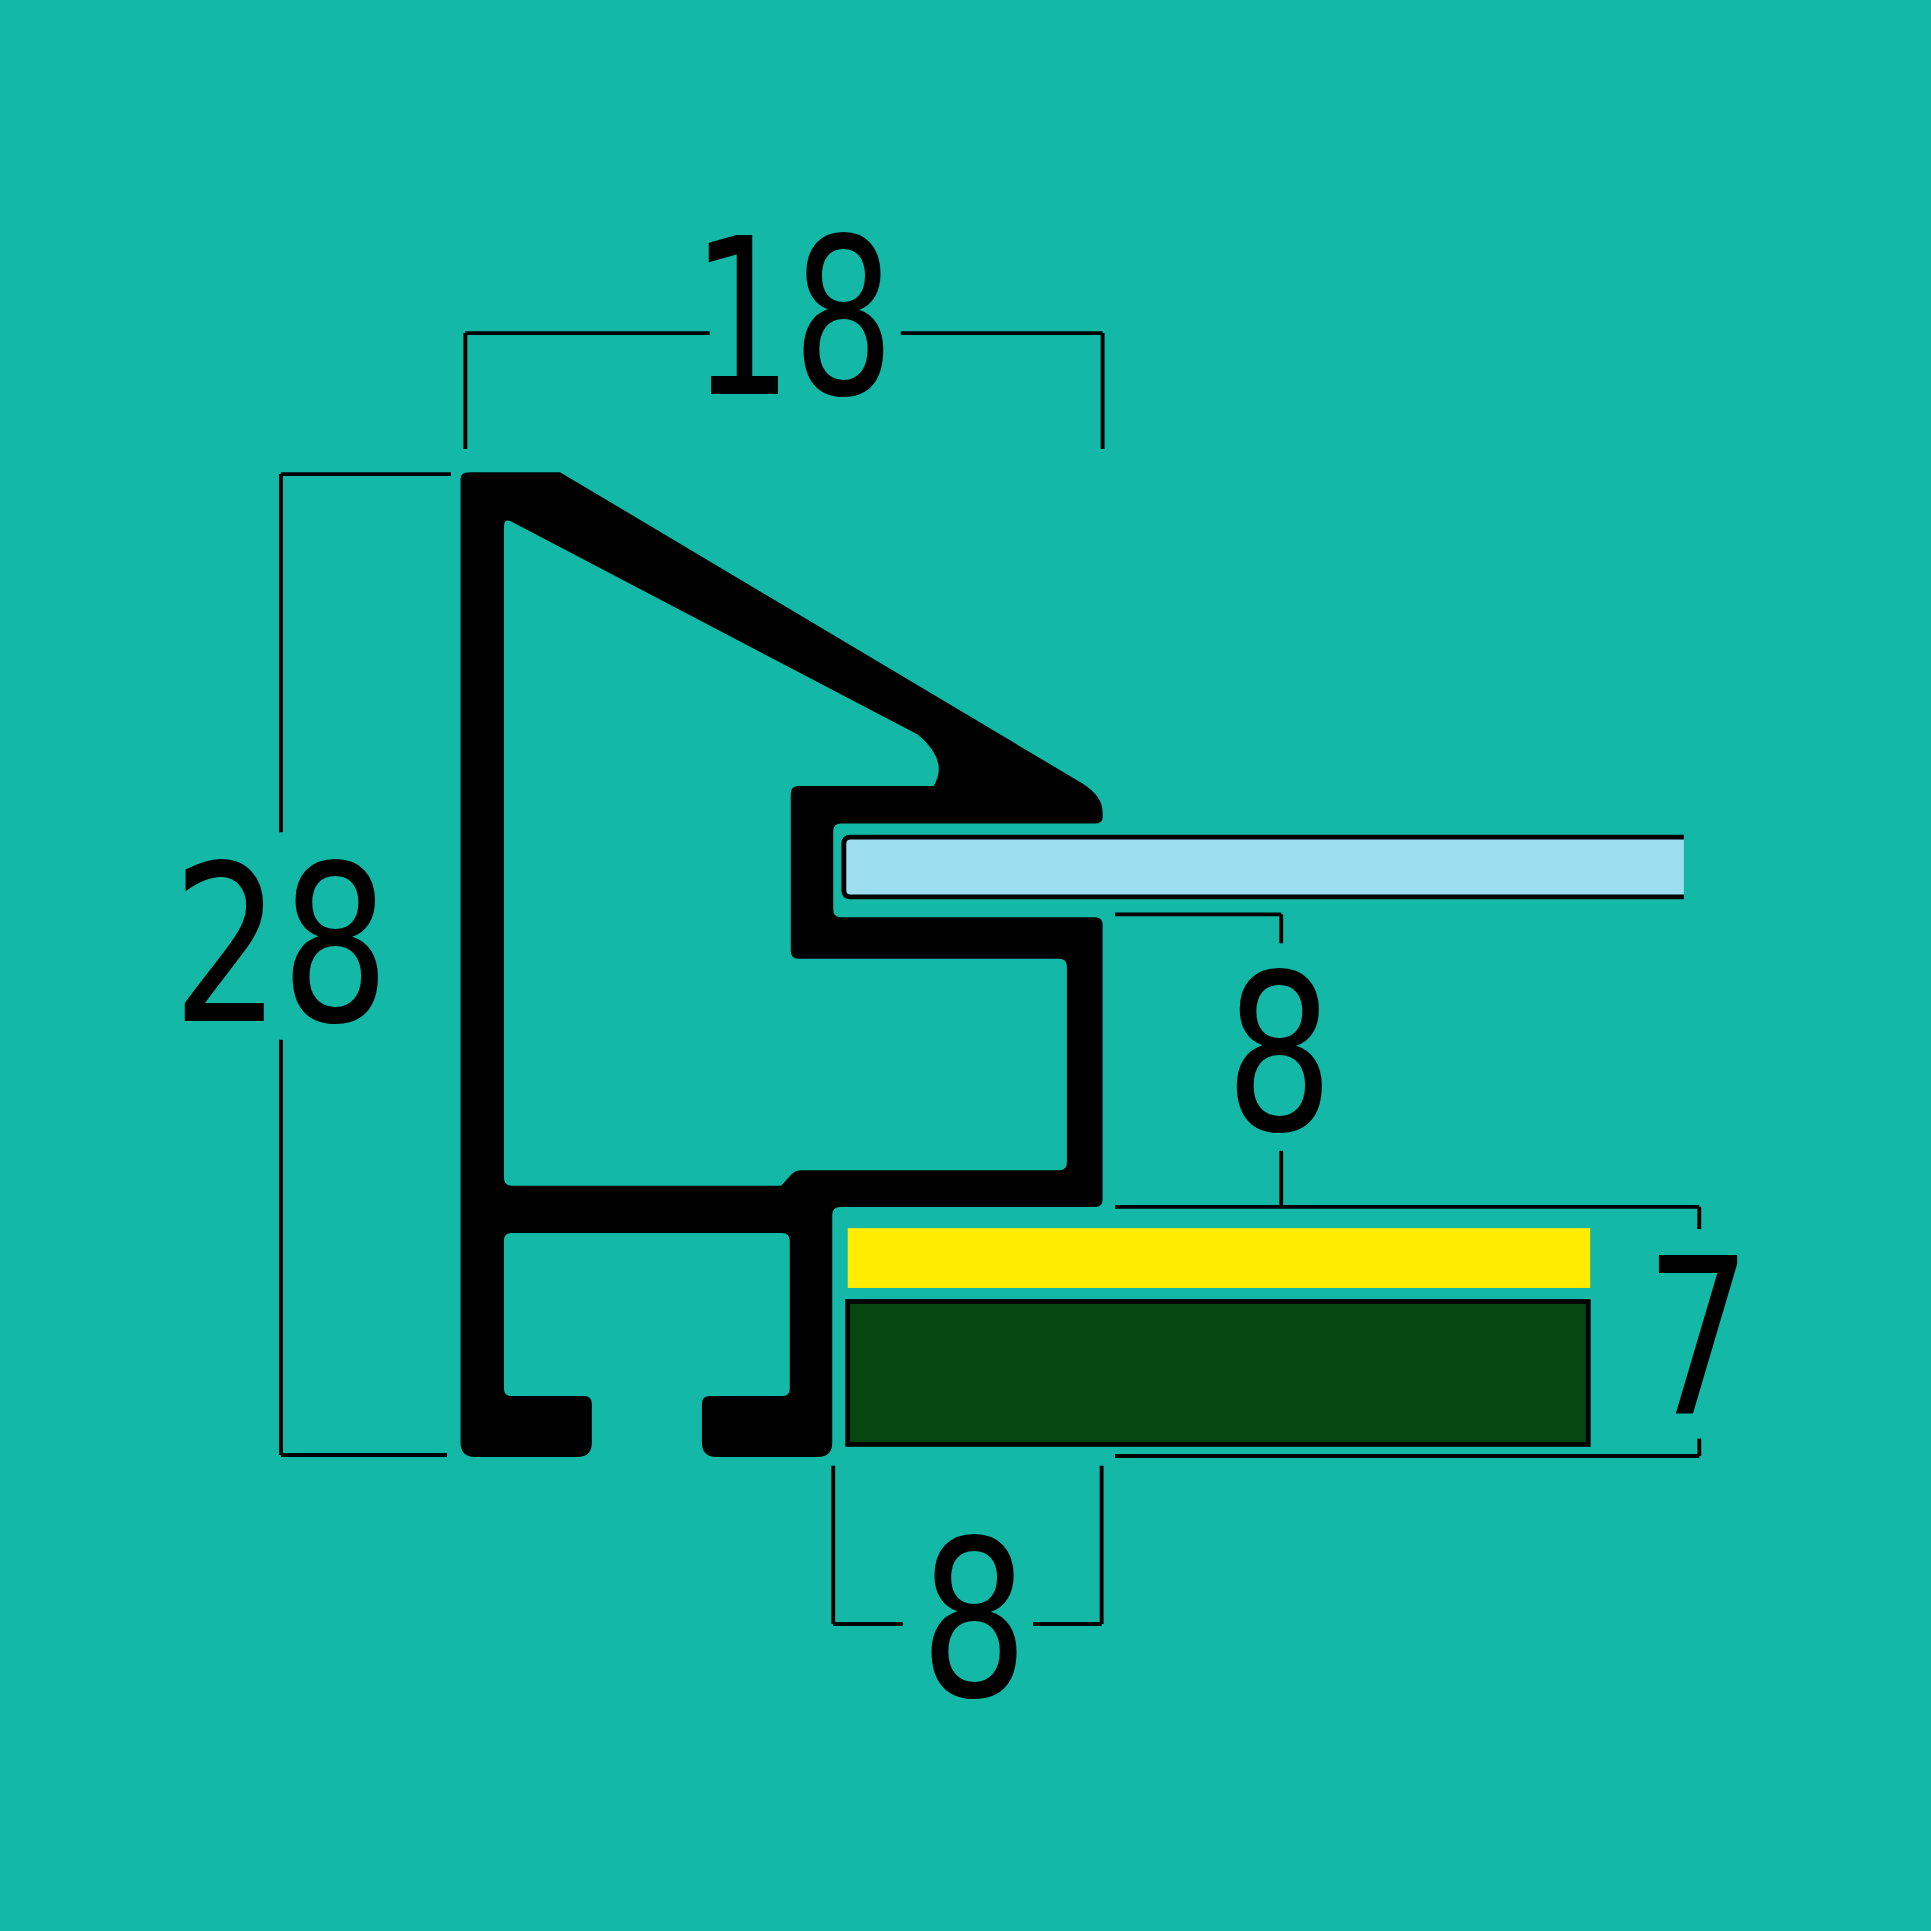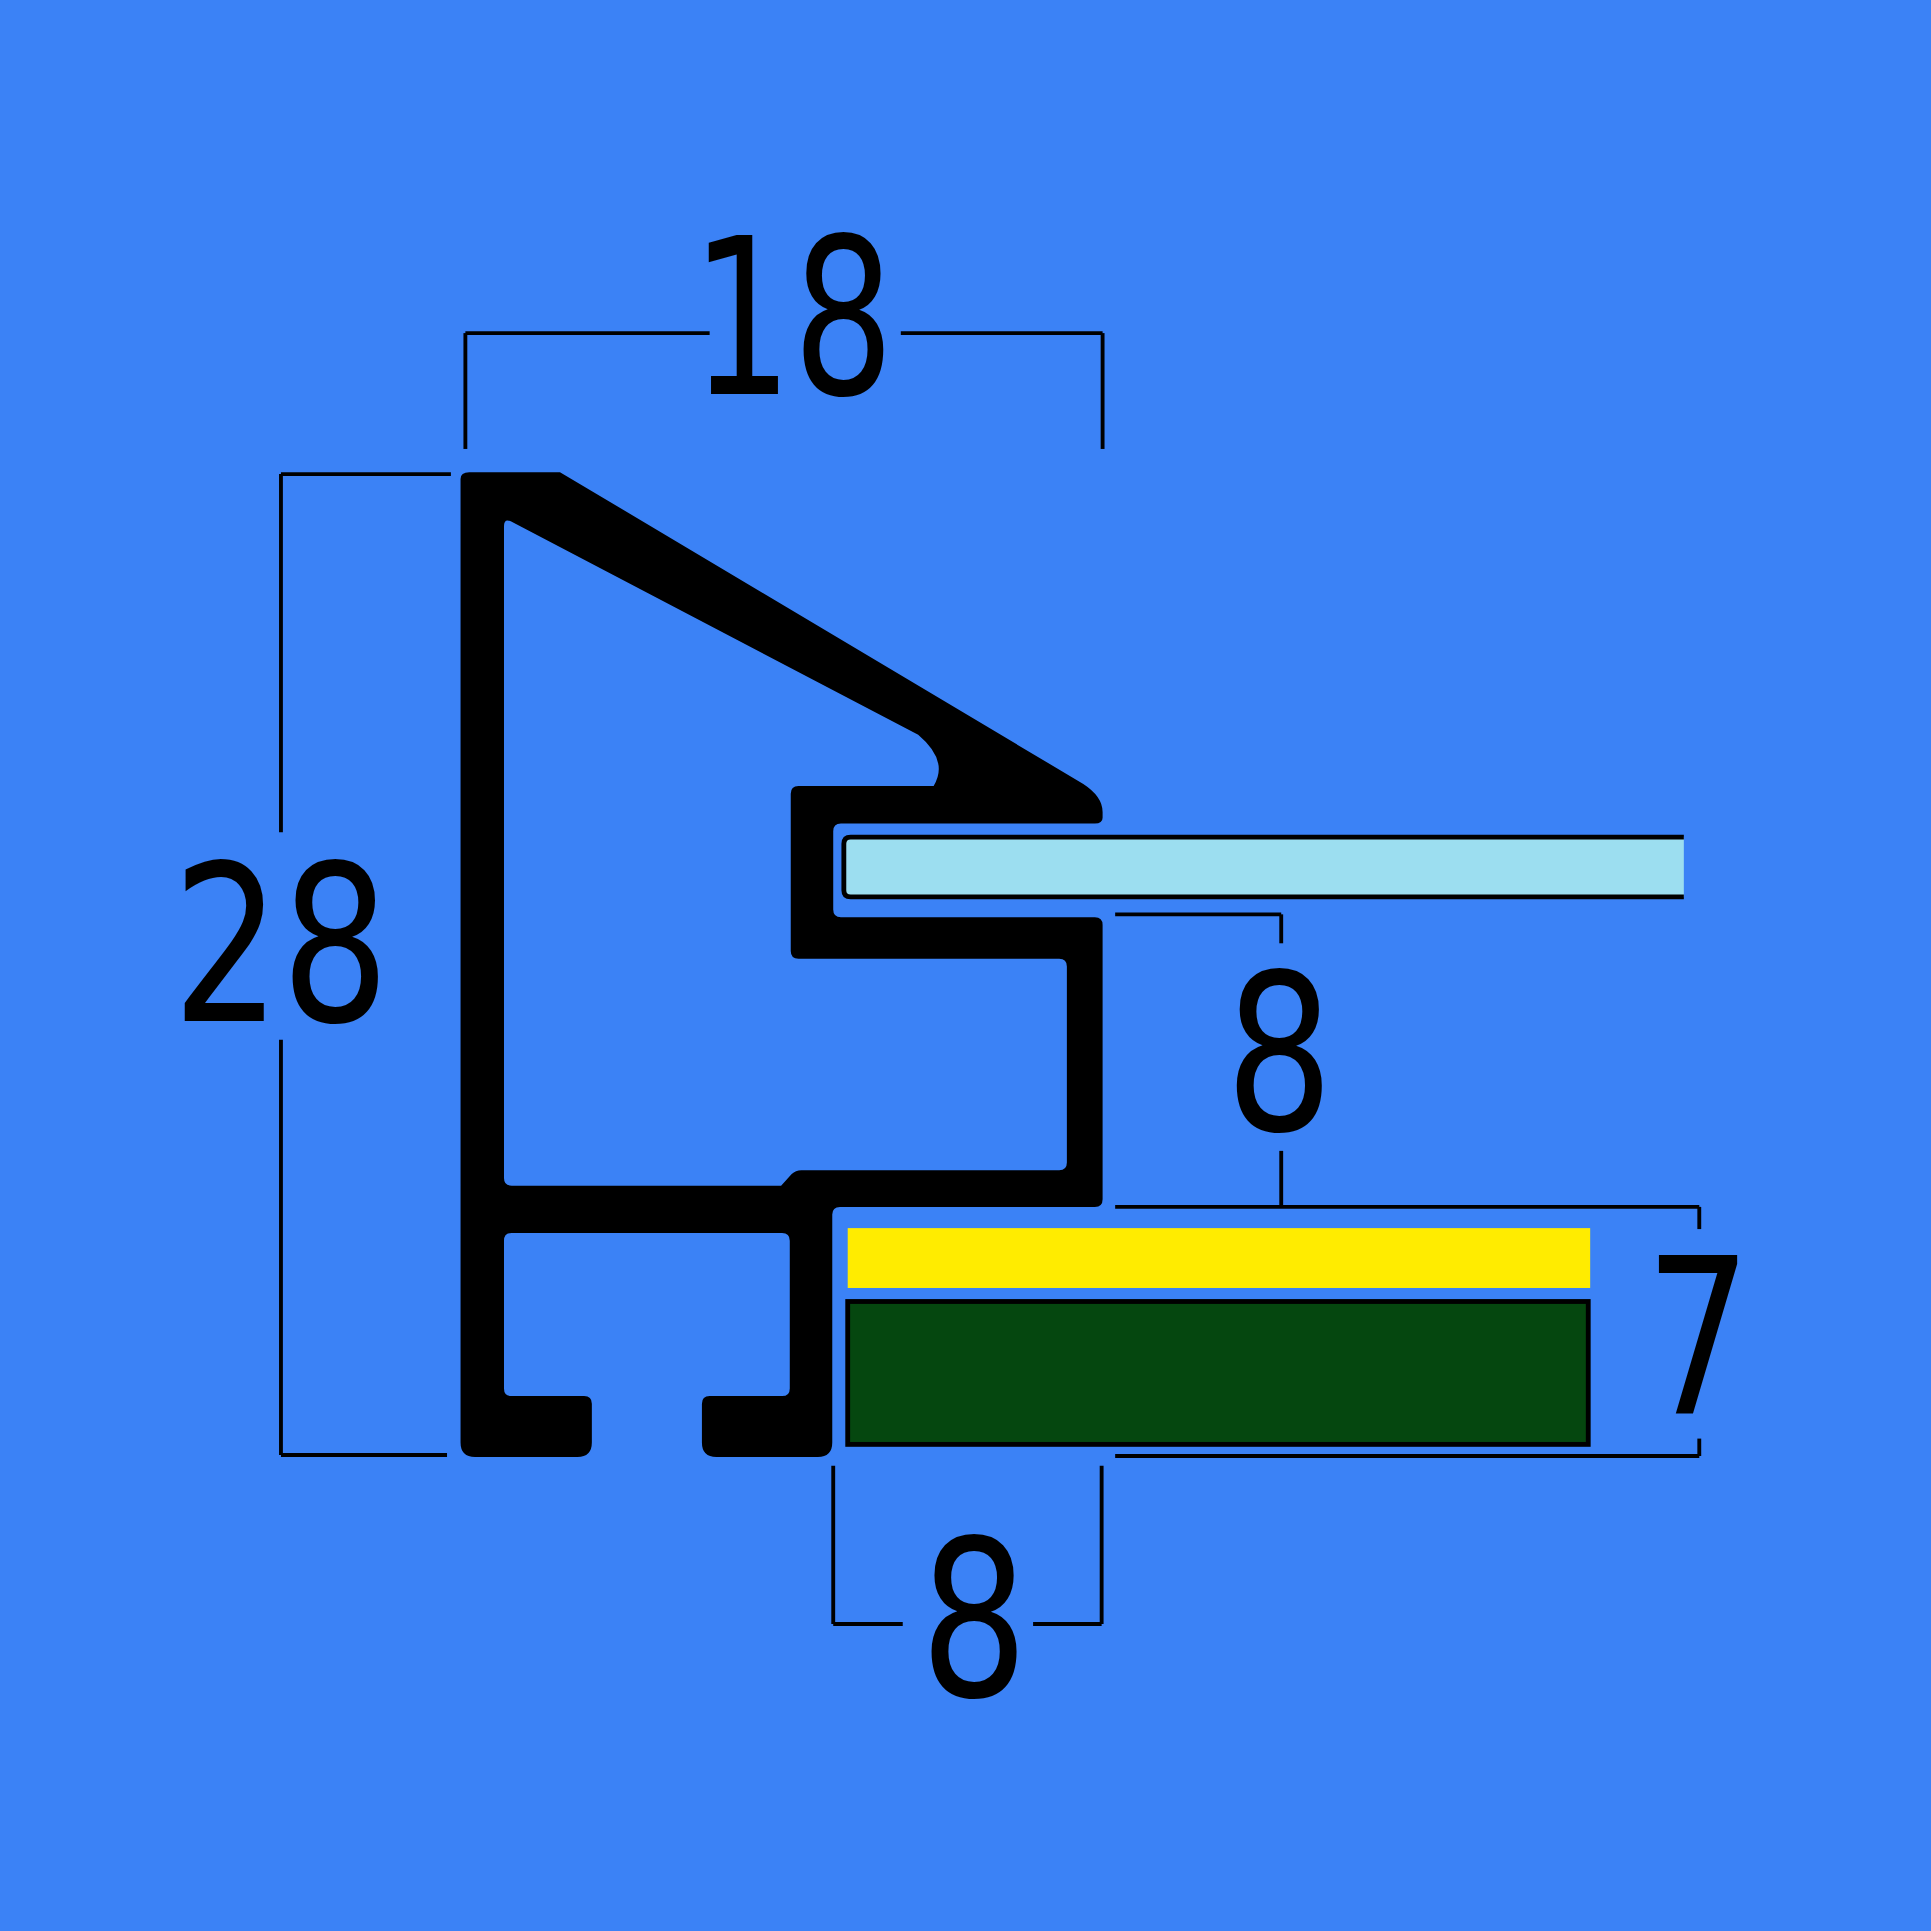--- a/index.html
+++ b/index.html
@@ -5,21 +5,21 @@
   html, body {
     margin: 0;
     padding: 0;
     background: #ffffff;
     width: 100%;
     height: 100%;
   }
   .stage {
     width: 1931px;
     height: 1931px;
-    background: #3b82f6;
+    background: #14b8a6;
     position: relative;
     font-family: "DejaVu Sans", sans-serif;
   }
   svg { display: block; }
   .dim-line {
     stroke: #000000;
     stroke-width: 4;
     fill: none;
   }
   .dim-text {

